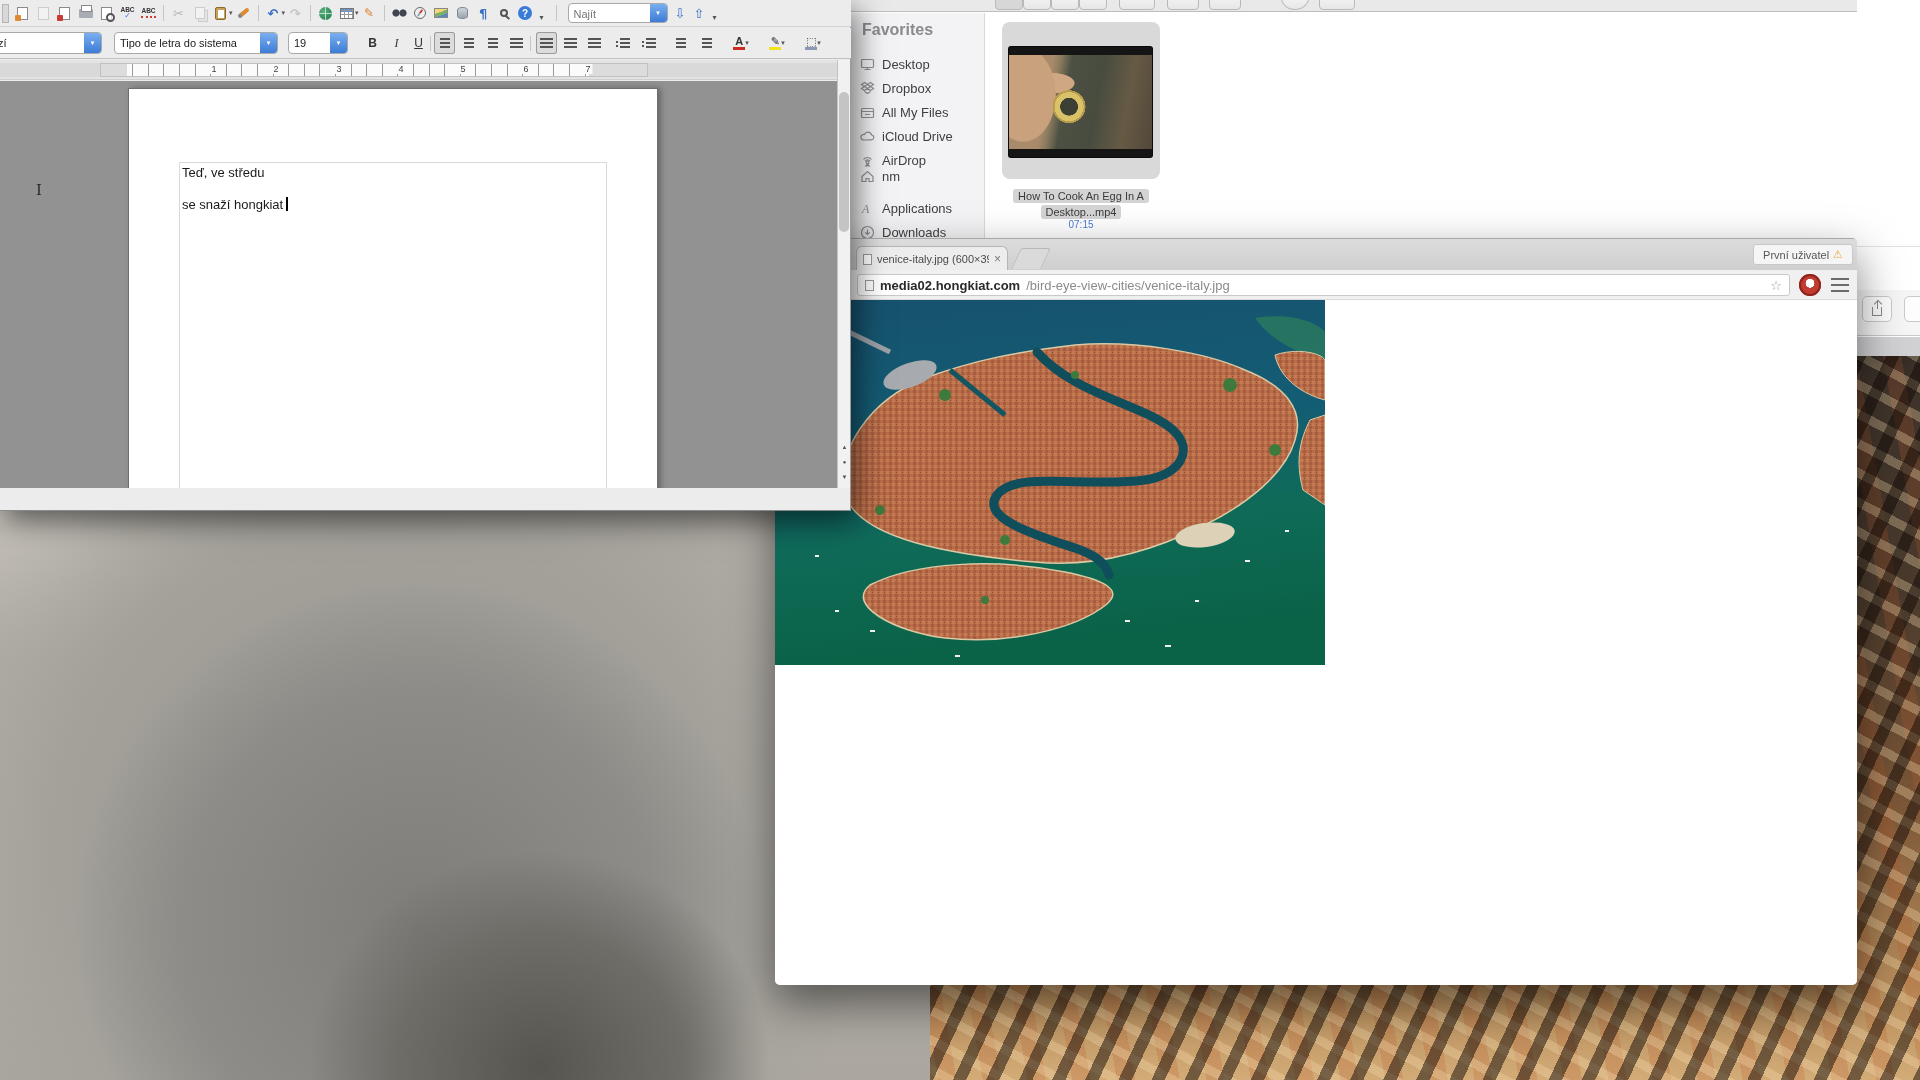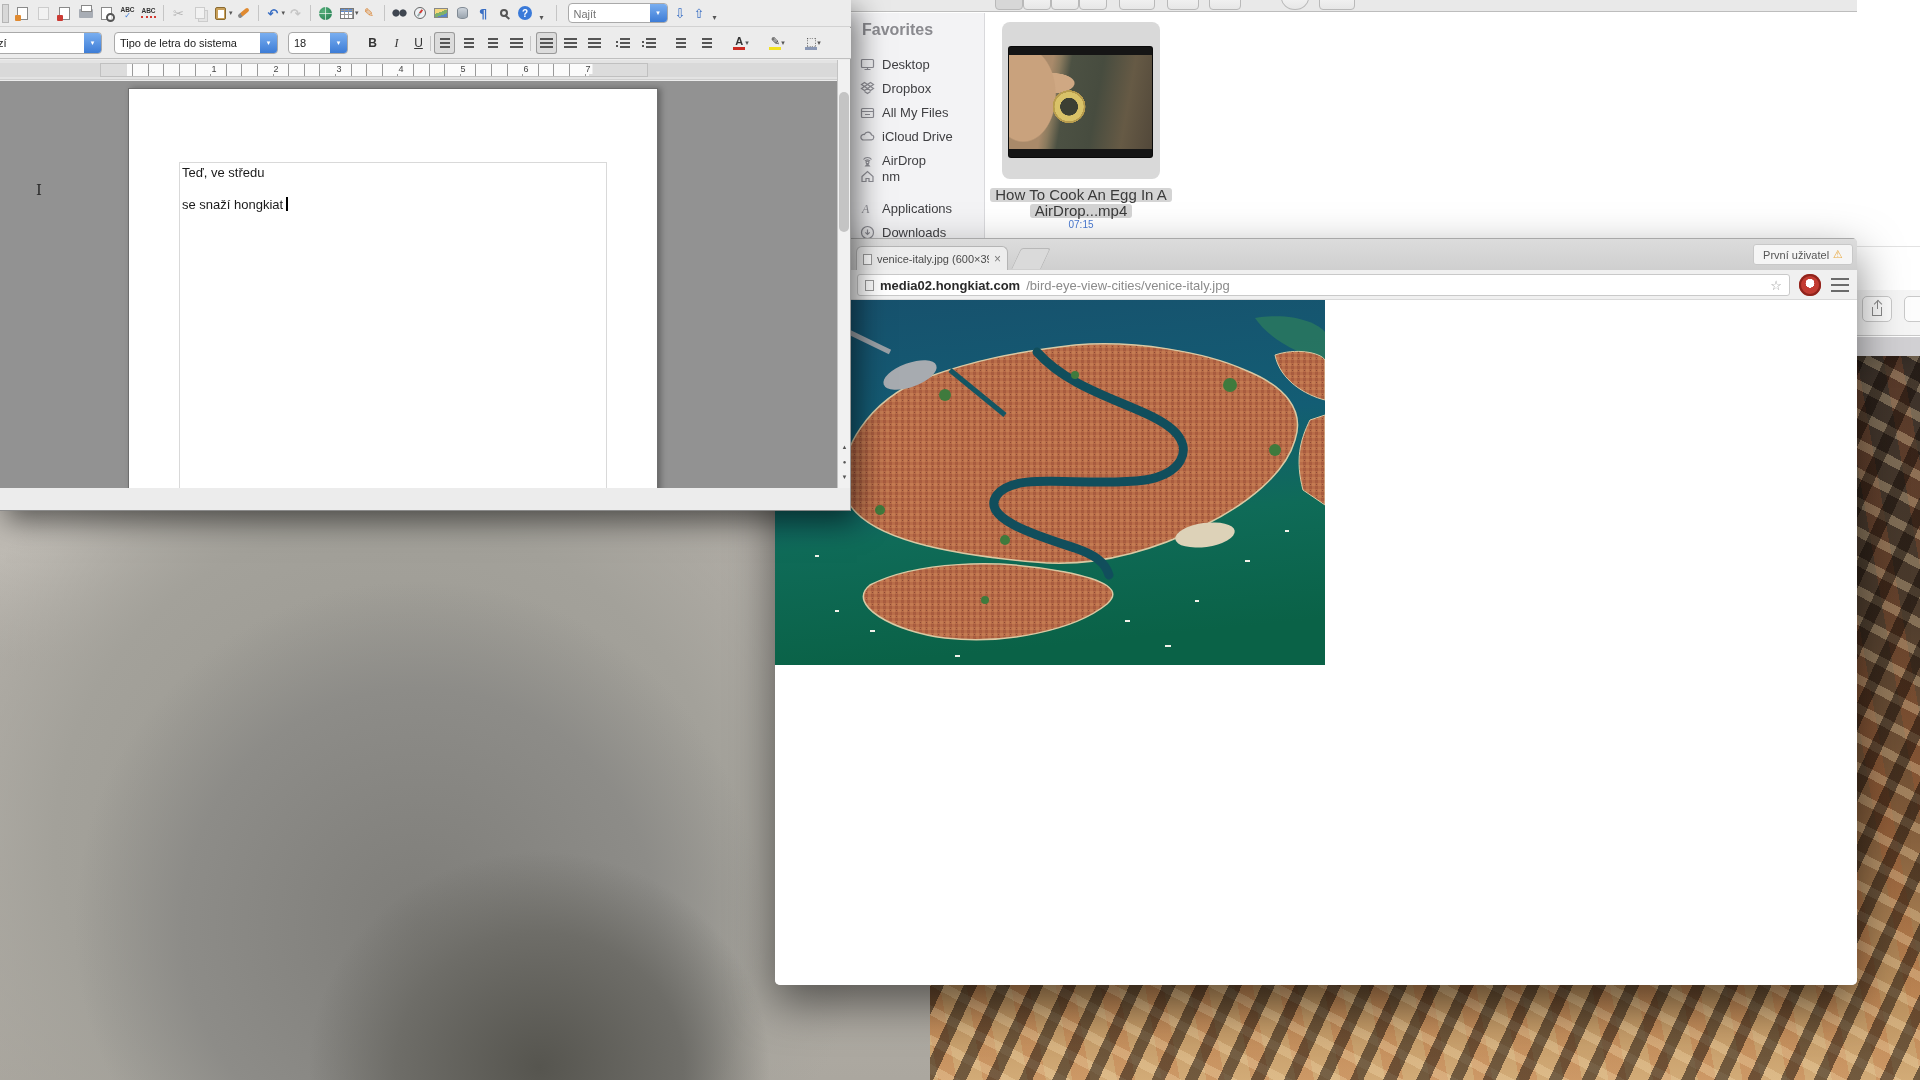--- a/index.html
+++ b/index.html
@@ -46,21 +46,21 @@
            box-shadow:0 0 0 1px #0a0a0a; overflow:hidden; }
   .thumb-photo { position:absolute; left:0; top:8px; width:143px; height:94px;
     background:
       radial-gradient(circle 24px at 42% 55%, #3c3f33 0 36%, #d9c268 38% 60%, #b89c4e 61% 68%, rgba(0,0,0,0) 69%),
       radial-gradient(ellipse 55px 80px at 10% 42%, #c9a27d 0 58%, rgba(0,0,0,0) 60%),
       radial-gradient(ellipse 40px 18px at 30% 30%, #cfa883 0 55%, rgba(0,0,0,0) 58%),
       linear-gradient(100deg,#a98a6a 0 28%,#8a7a5e 33%,#4c5143 40%,#474c3f 60%,#665a45 80%,#52483a 100%);
   }
   .file-cap { position:absolute; width:200px; left:130px; text-align:center; }
   .cap-line { display:inline-block; background:#d4d4d4; border-radius:3px; padding:0 5px;
-              font-size:15px; color:#3a3a3a; line-height:14px; }
+              font-size:11px; color:#3a3a3a; line-height:14px; }
   .cap-dur { font-size:10px; }
 
   
   #rightwin { left:1857px; top:0; width:70px; height:356px; background:#fff; z-index:2; }
   #rightwin .rline { position:absolute; left:0; top:246px; width:70px; height:1px; background:#e2e2e2; }
   #rightwin .rtoolbar { position:absolute; left:0; top:290px; width:70px; height:46px;
                         background:#f5f5f5; border-bottom:1px solid #c9c9c9; }
   .rbtn { position:absolute; top:6px; width:30px; height:26px; border:1px solid #c9c9c9; border-radius:5px;
           background:#fdfdfd; display:flex; align-items:center; justify-content:center; }
   .share-glyph { width:10px; height:9px; border:1px solid #8a8a8a; border-top:none; position:relative; margin-top:4px; }
@@ -292,21 +292,21 @@
   </div>
 
   <div class="file-sel abs"></div>
   <div class="thumb abs">
     <div class="thumb-photo"></div>
   </div>
   <div class="file-cap" style="top:186px;">
     <span class="cap-line">How To Cook An Egg In A</span>
   </div>
   <div class="file-cap" style="top:202px;">
-    <span class="cap-line">AirDrop...mp4</span>
+    <span class="cap-line">Desktop...mp4</span>
   </div>
   <div class="file-cap cap-dur" style="top:219px;color:#4a7ad2;">
     <span>07:15</span>
   </div>
 </div>
 
 <div id="rightwin" class="abs">
   <div class="rline"></div>
   <div class="rtoolbar">
     <div class="rbtn" style="left:5px;">
@@ -488,21 +488,21 @@
   <div class="tb2">
     <div class="combo" style="left:-14px;width:116px;">
       <span>ozí</span>
       <span class="combo-cap">▾</span>
     </div>
     <div class="combo" style="left:114px;width:164px;">
       <span style="white-space:nowrap;overflow:hidden;">Tipo de letra do sistema</span>
       <span class="combo-cap">▾</span>
     </div>
     <div class="combo" style="left:288px;width:60px;">
-      <span>18</span>
+      <span>19</span>
       <span class="combo-cap">▾</span>
     </div>
     <div class="tbtn2" style="left:362px;font-weight:bold;">B</div>
     <div class="tbtn2" style="left:386px;font-style:italic;font-family:'Liberation Serif',serif;">I</div>
     <div class="tbtn2" style="left:408px;text-decoration:underline;">U</div>
     <div class="vsep2" style="left:430px;"></div>
     <div class="tbtn2 sel2" style="left:434px;">
         <span class="gbars half"></span>
       </div>
     <div class="tbtn2" style="left:458px;">

